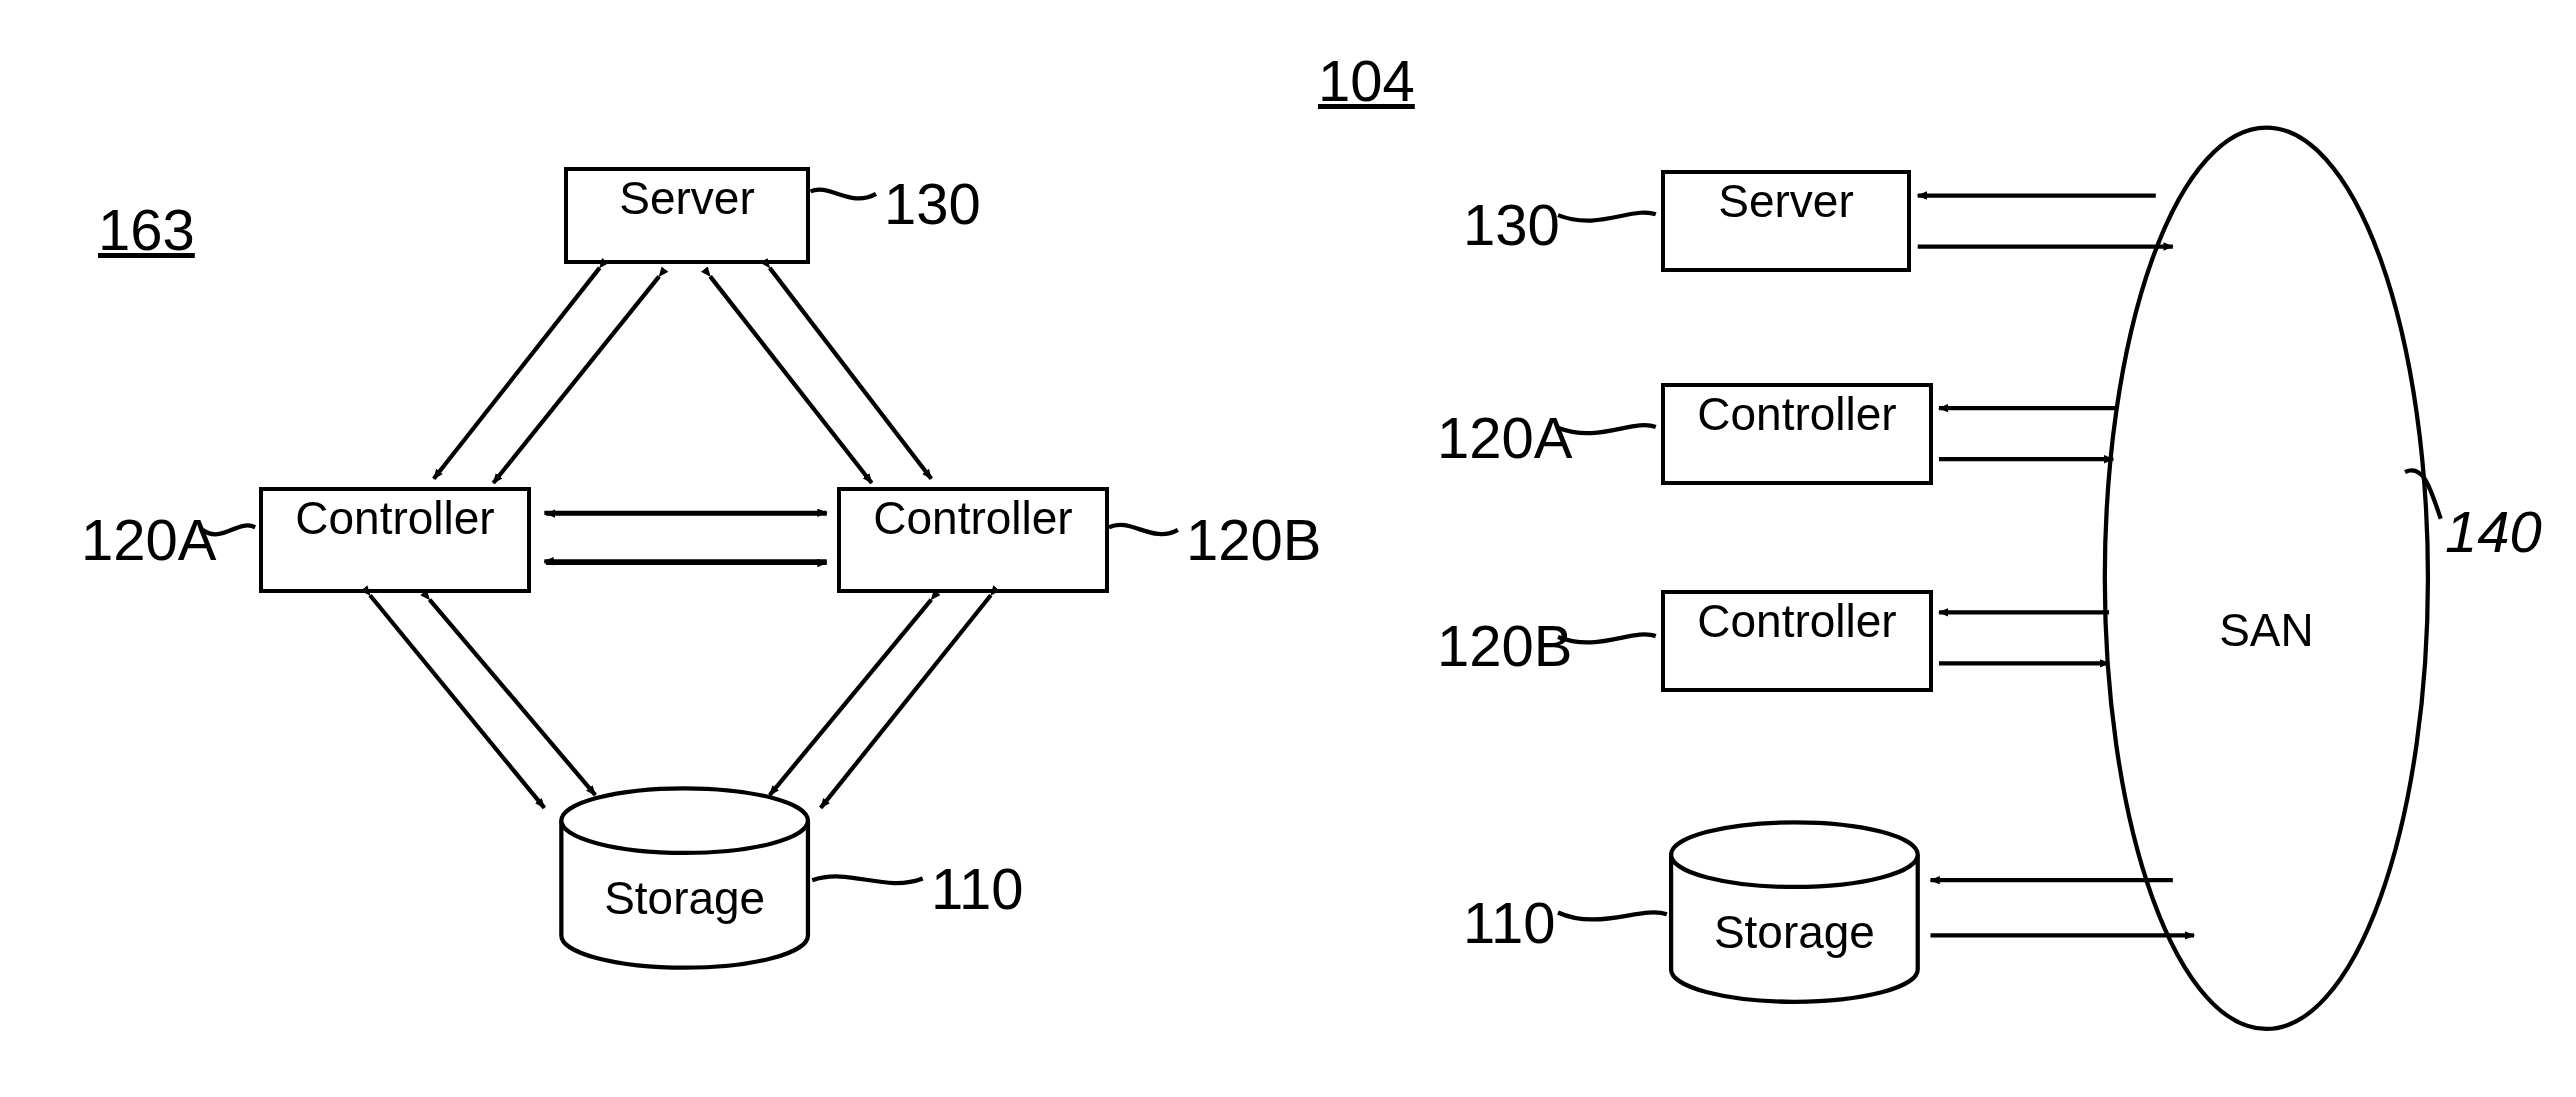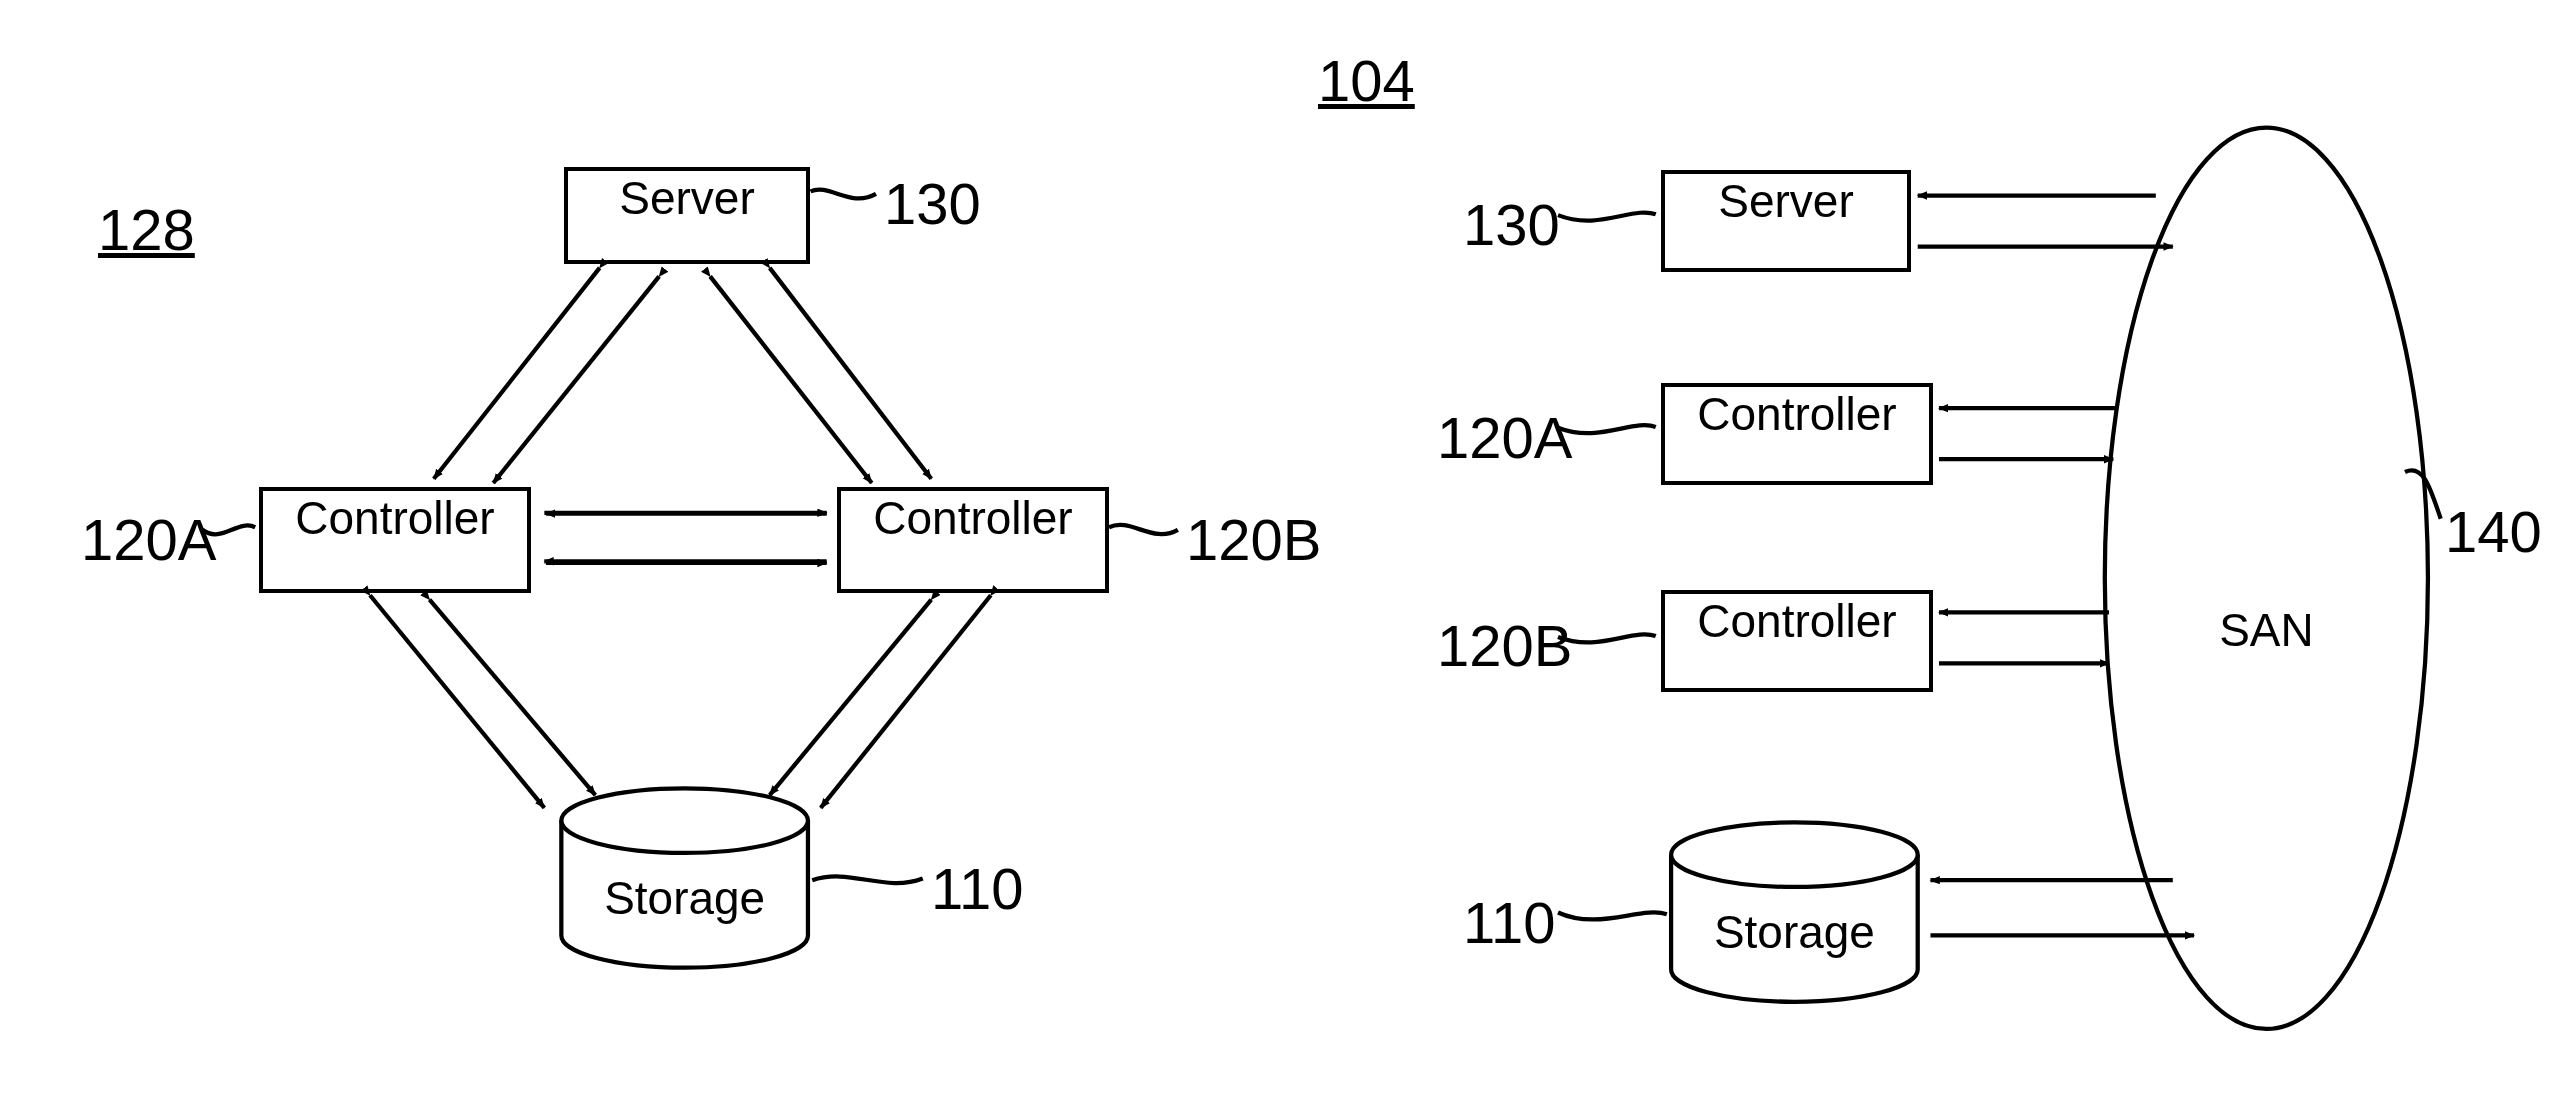--- a/index.html
+++ b/index.html
@@ -56,21 +56,21 @@
     font-family: Arial, Helvetica, sans-serif;
     font-size: 54px;
     fill: #000;
   }
 </style>
 </head>
 <body>
 
 <div class="canvas">
 
-  <div class="ref-label underline" style="left:98px; top:196px;">128</div>
+  <div class="ref-label underline" style="left:98px; top:196px;">163</div>
   <div class="ref-label underline" style="left:1318px; top:47px;">104</div>
 
   <div class="box" style="left:564px; top:167px; width:238px; height:89px;">
     <span>Server</span>
   </div>
   <div class="ref-label" style="left:884px; top:170px;">130</div>
 
   <div class="box" style="left:259px; top:487px; width:264px; height:98px;">
     <span>Controller</span>
   </div>
@@ -93,21 +93,21 @@
   </div>
   <div class="ref-label" style="left:1437px; top:404px;">120A</div>
 
   <div class="box" style="left:1661px; top:590px; width:264px; height:94px;">
     <span>Controller</span>
   </div>
   <div class="ref-label" style="left:1437px; top:612px;">120B</div>
 
   <div class="ref-label" style="left:1463px; top:889px;">110</div>
 
-  <div class="ref-label" style="left:2445px; top:498px;">140</div>
+  <div class="ref-label" style="left:2445px; top:498px;font-style:italic;">140</div>
 
   <svg class="overlay" viewBox="0 0 3029 1290">
     <defs>
       <marker id="ah" markerWidth="14" markerHeight="14" refX="11" refY="5" orient="auto" markerUnits="userSpaceOnUse">
         <path d="M0,0 L12,5 L0,10 z" fill="#000"></path>
       </marker>
     </defs>
 
     <g>
       <path class="cyl" d="M 660 965 L 660 1100 A 145 38 0 0 0 950 1100 L 950 965"></path>

